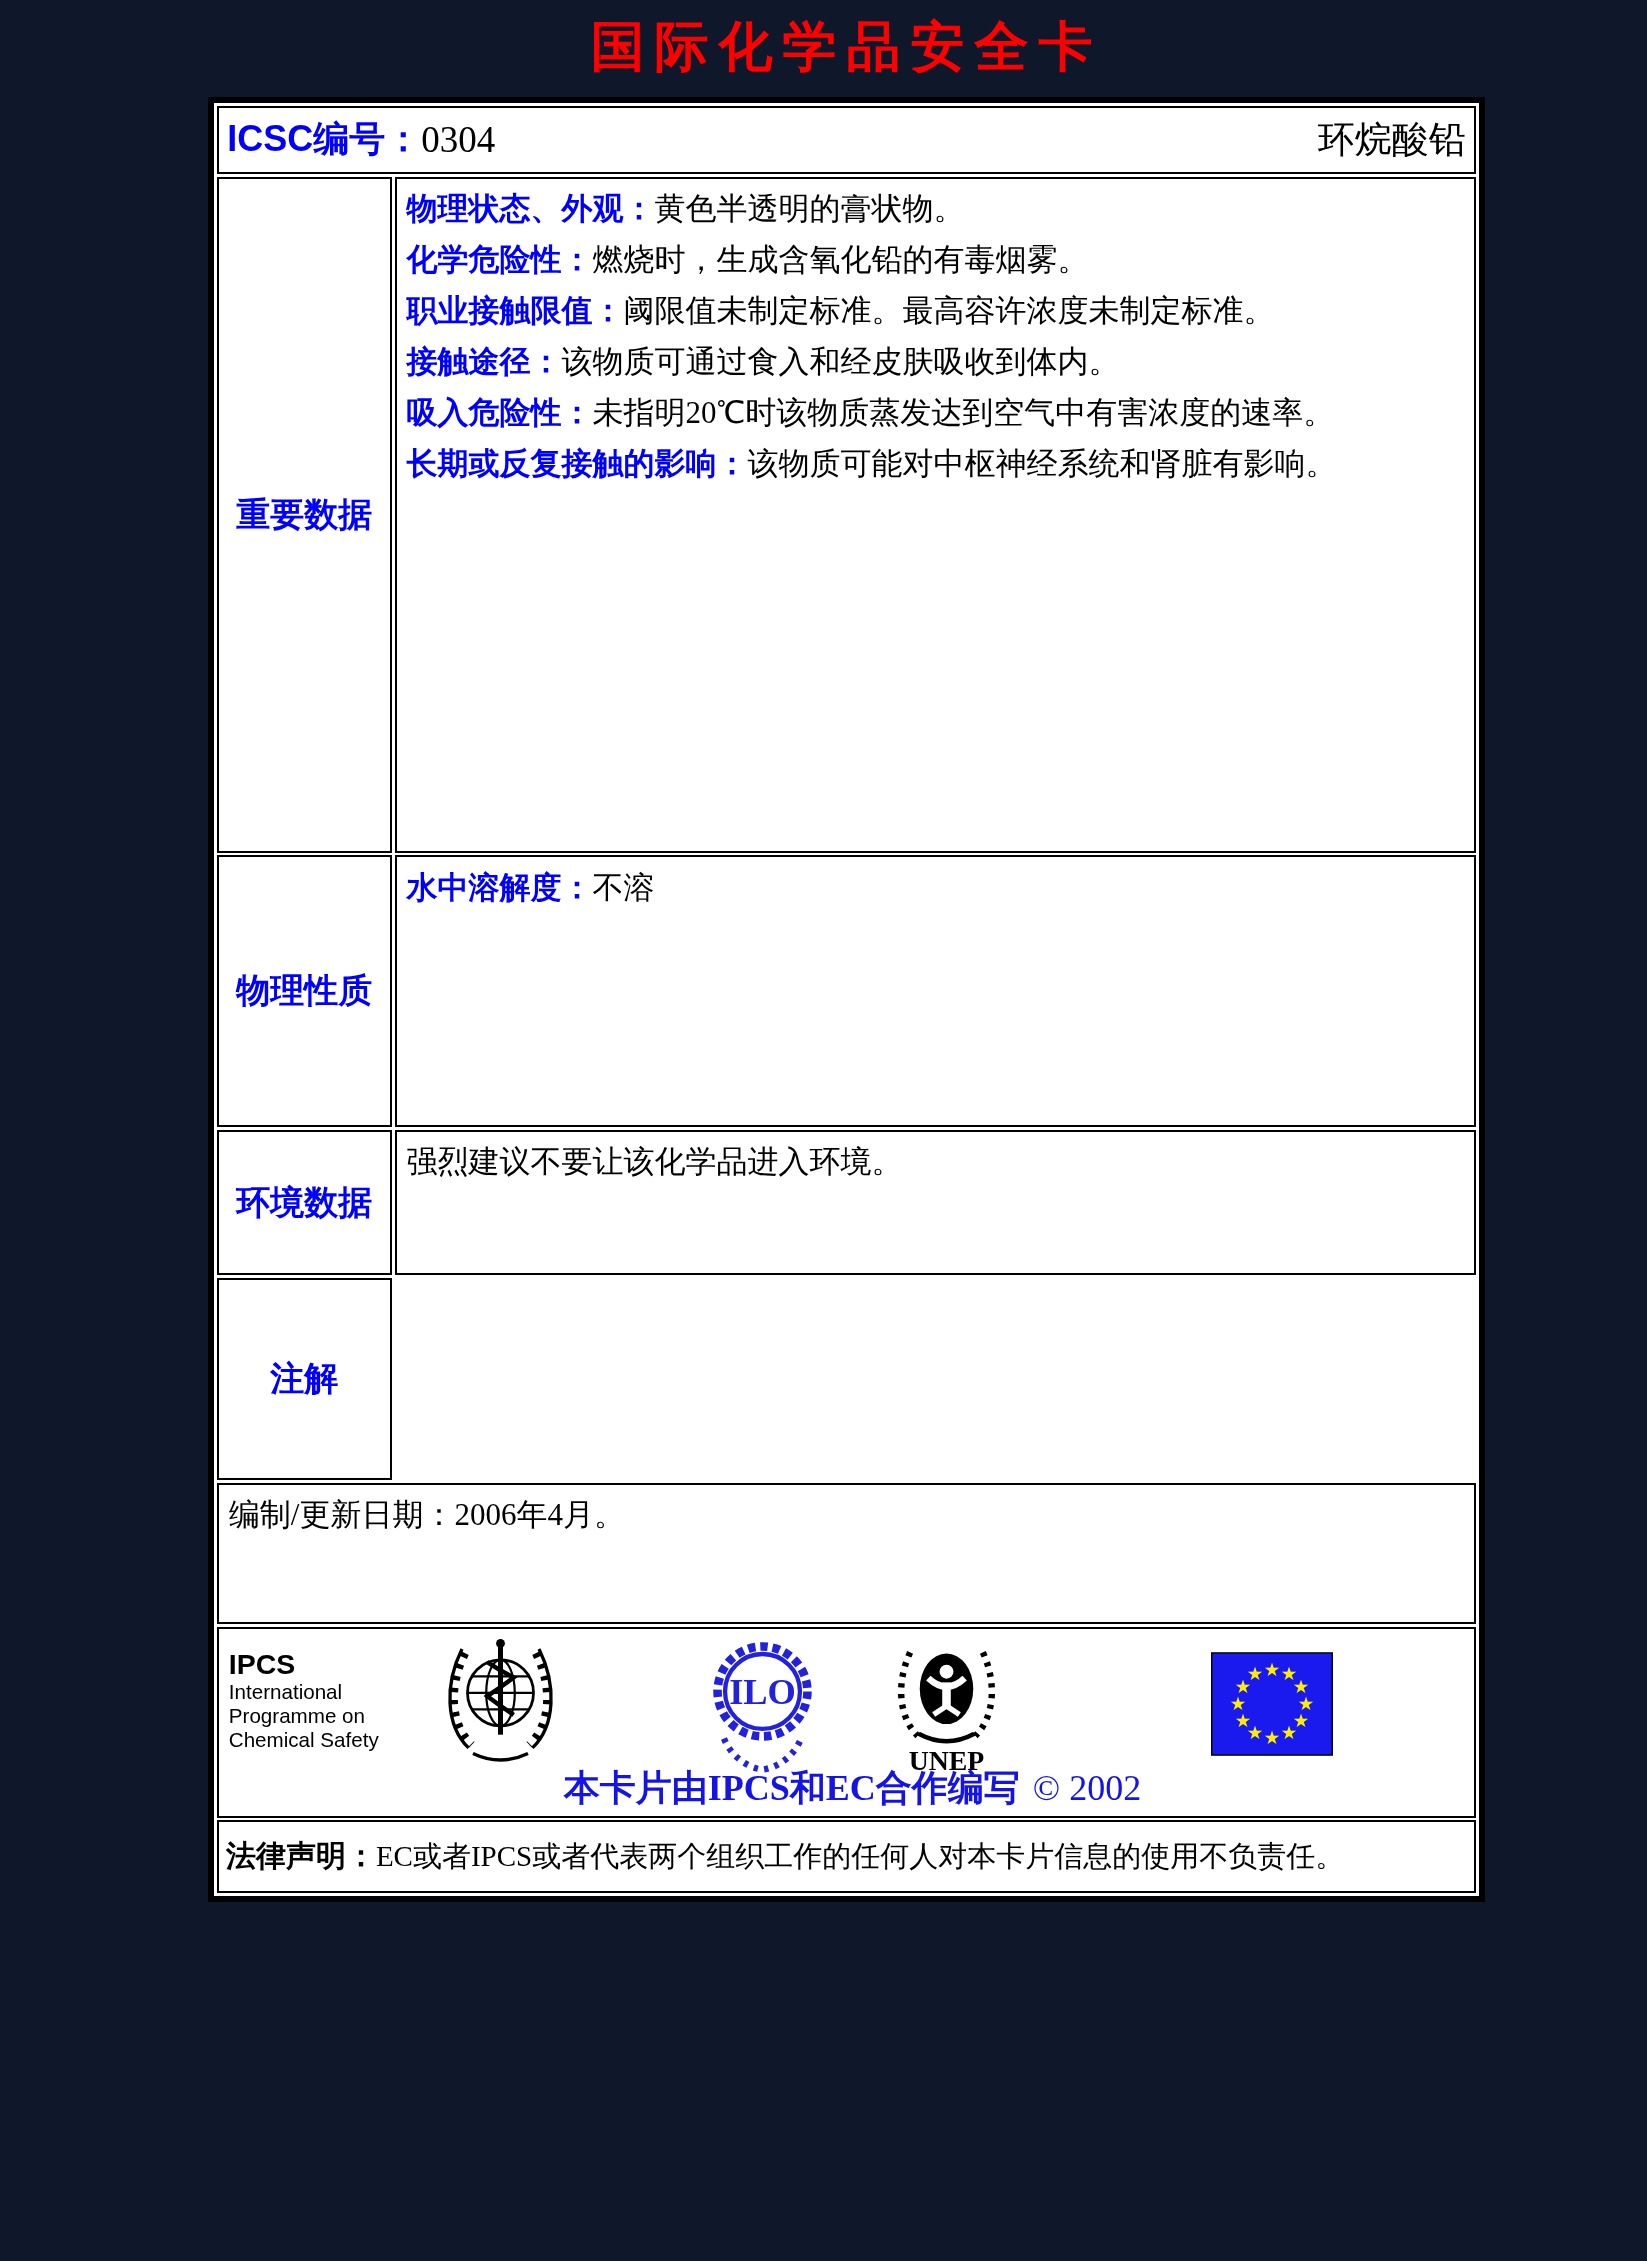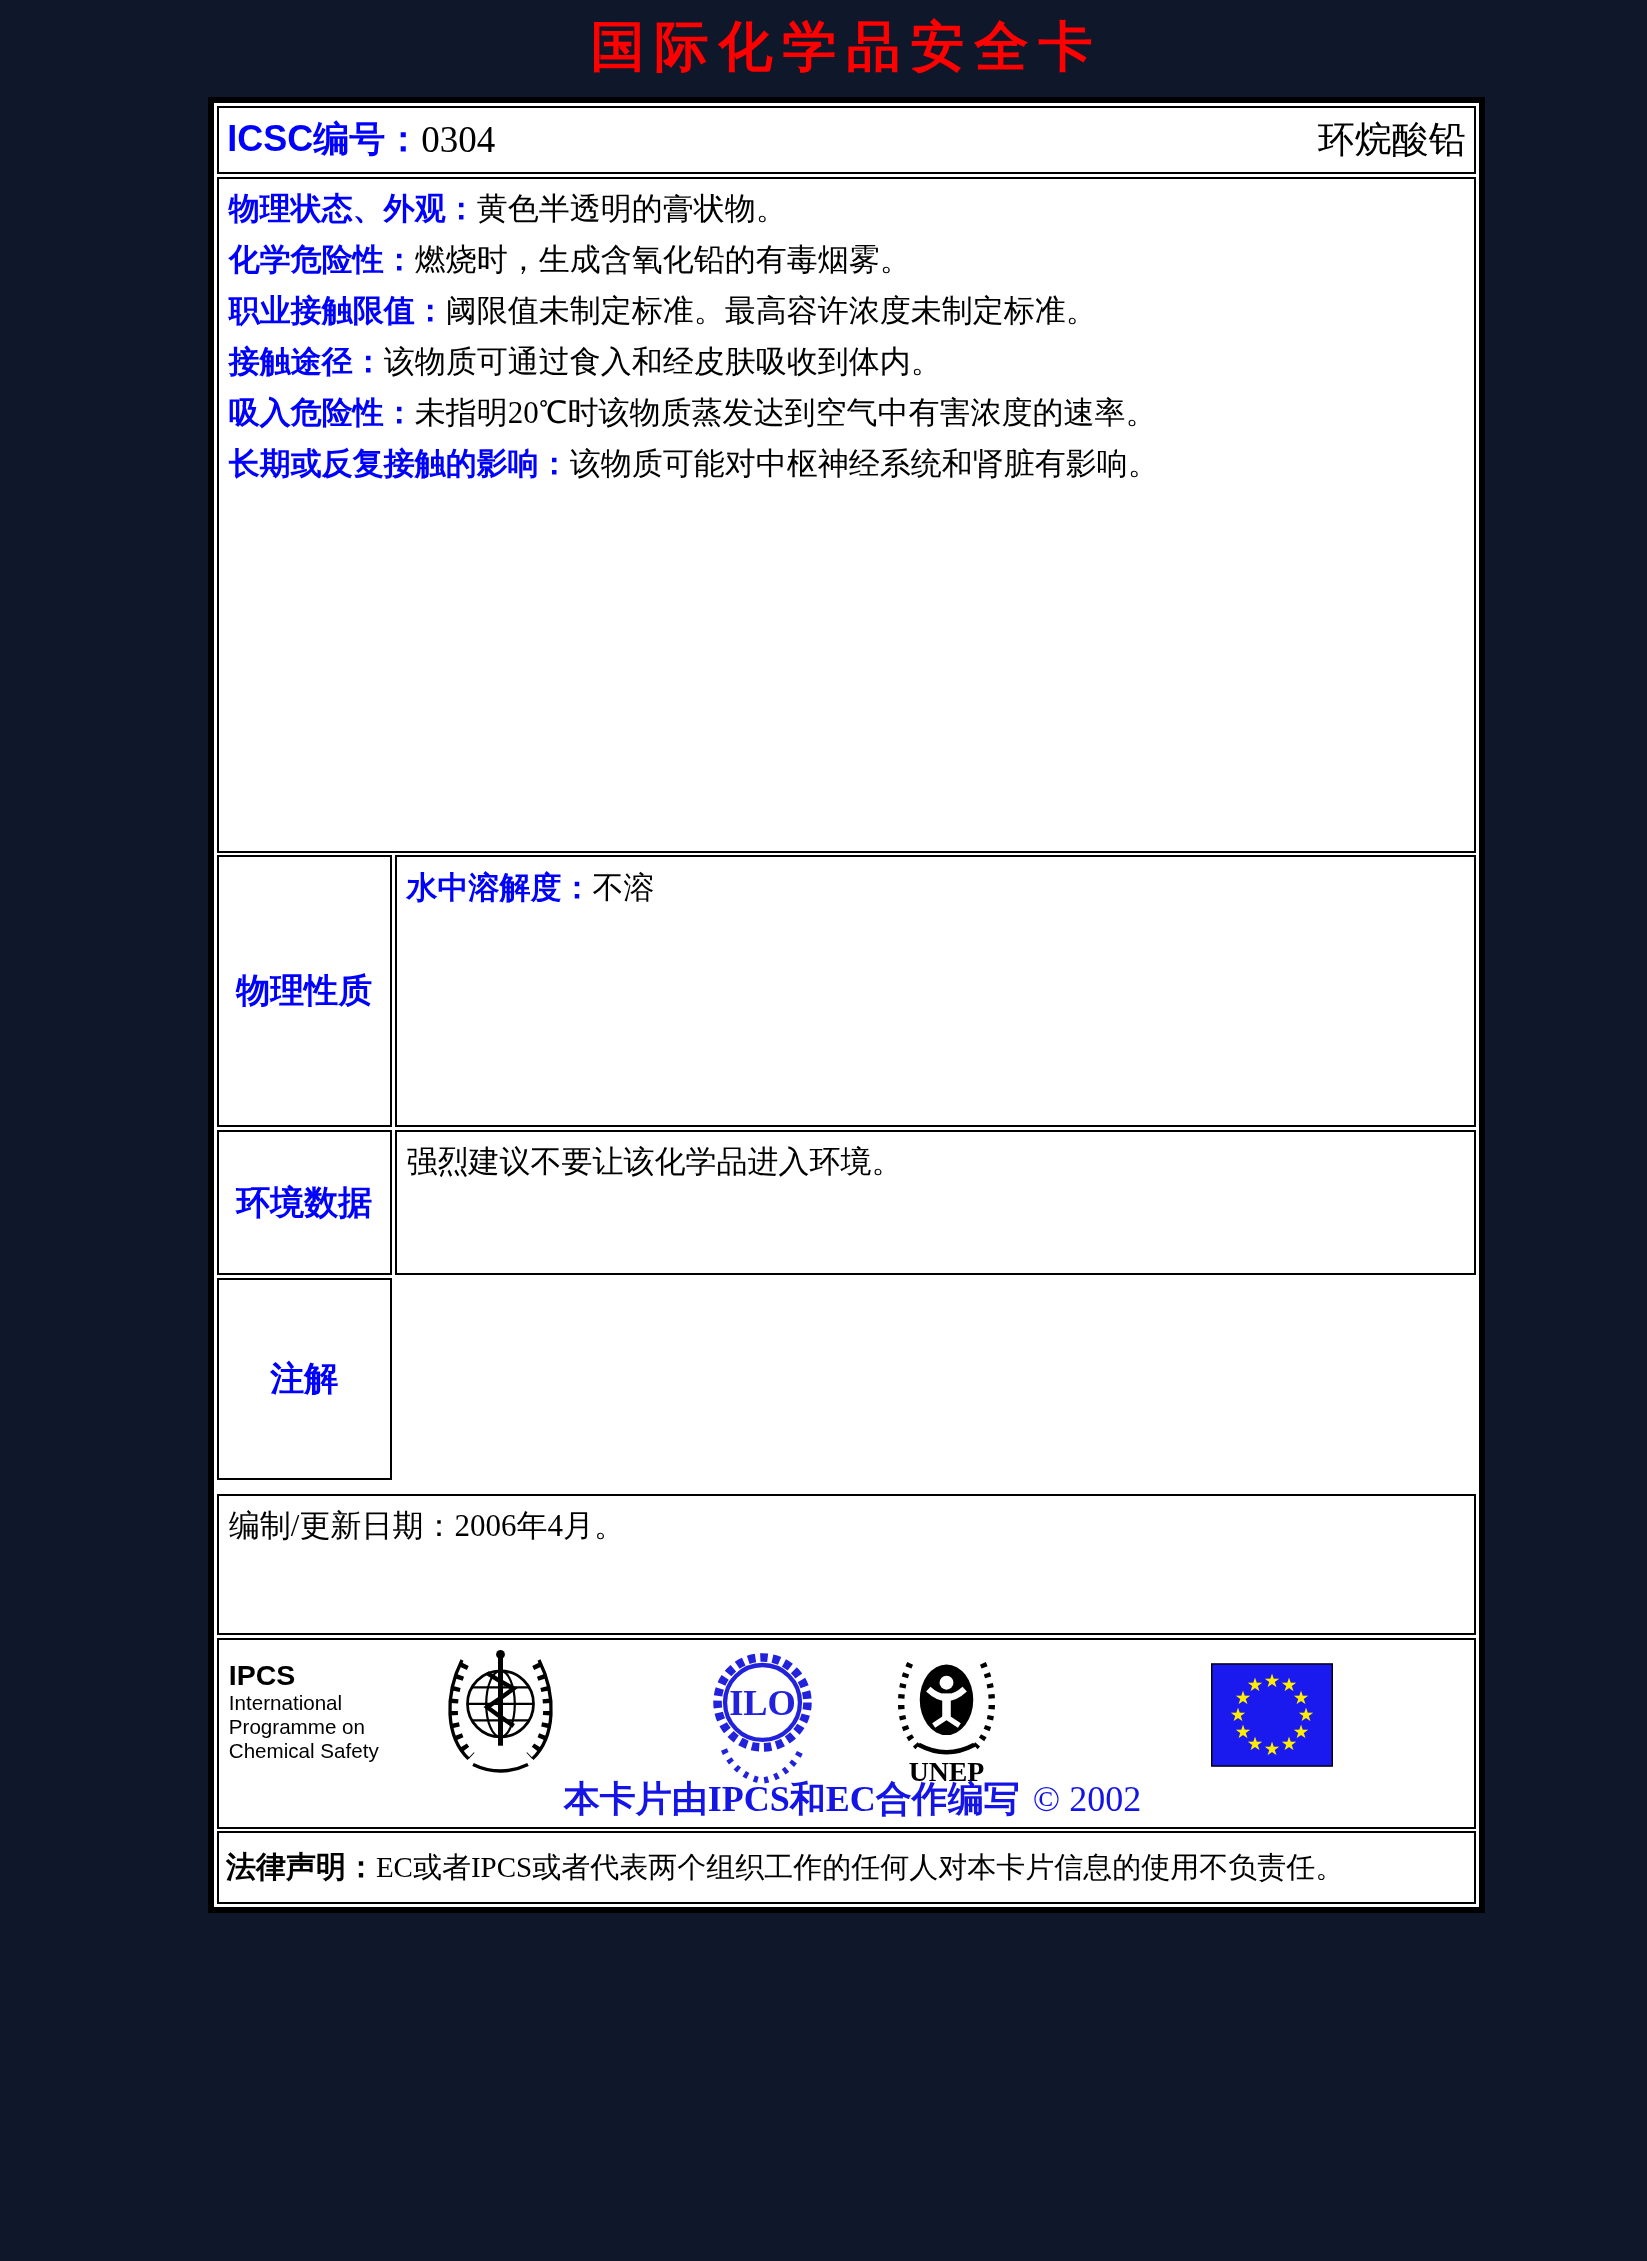--- a/index.html
+++ b/index.html
@@ -20,21 +20,21 @@
   .blue{color:#0000FF;}
   .blue-label{font-family:"Liberation Sans", sans-serif;font-weight:bold;color:#0000FF;}
   .header-cell{display:flex;align-items:center;padding:0 8.5px;font-size:37px;}
   .header-cell .blue-label{font-size:36px;}
   .chem-name{margin-left:auto;font-size:37px;}
   .h-header{height:68px;}
   .h-sec0{height:676px;}
   .h-sec1{height:272px;}
   .h-sec2{height:145px;}
   .h-sec3{height:202px;}
-  .h-sec4{height:141px;margin-top:11px;}
+  .h-sec4{height:141px;}
   .h-footer{height:191px;}
   .h-legal{height:73px;}
   .footer-cell{position:relative;padding:0;}
   .ipcs-block{position:absolute;left:10px;top:20px;font-family:"Liberation Sans", sans-serif;}
   .ipcs-acronym{font-size:28.5px;font-weight:bold;line-height:31px;}
   .ipcs-line{font-size:20.6px;line-height:24px;}
   .logo{position:absolute;}
   .who-logo{left:221px;top:5.7px;}
   .ilo-logo{left:490px;top:11.4px;}
   .unep-logo{left:674px;top:7.1px;}
@@ -58,20 +58,23 @@
 
     <div class="row">
       <div class="cell full header-cell h-header">
         <span class="blue-label">ICSC编号：</span>
         <span>0304</span>
         <span class="chem-name">环烷酸铅</span>
       </div>
     </div>
 
     <div class="row">
+      <div class="cell label-cell h-sec0">
+        <span class="section-label blue">重要数据</span>
+      </div>
       <div class="cell content-cell h-sec0">
         <div>
           <span class="blue-label">物理状态、外观：</span><span>黄色半透明的膏状物。</span>
         </div>
         <div>
           <span class="blue-label">化学危险性：</span><span>燃烧时，生成含氧化铅的有毒烟雾。</span>
         </div>
         <div>
           <span class="blue-label">职业接触限值：</span><span>阈限值未制定标准。最高容许浓度未制定标准。</span>
         </div>

